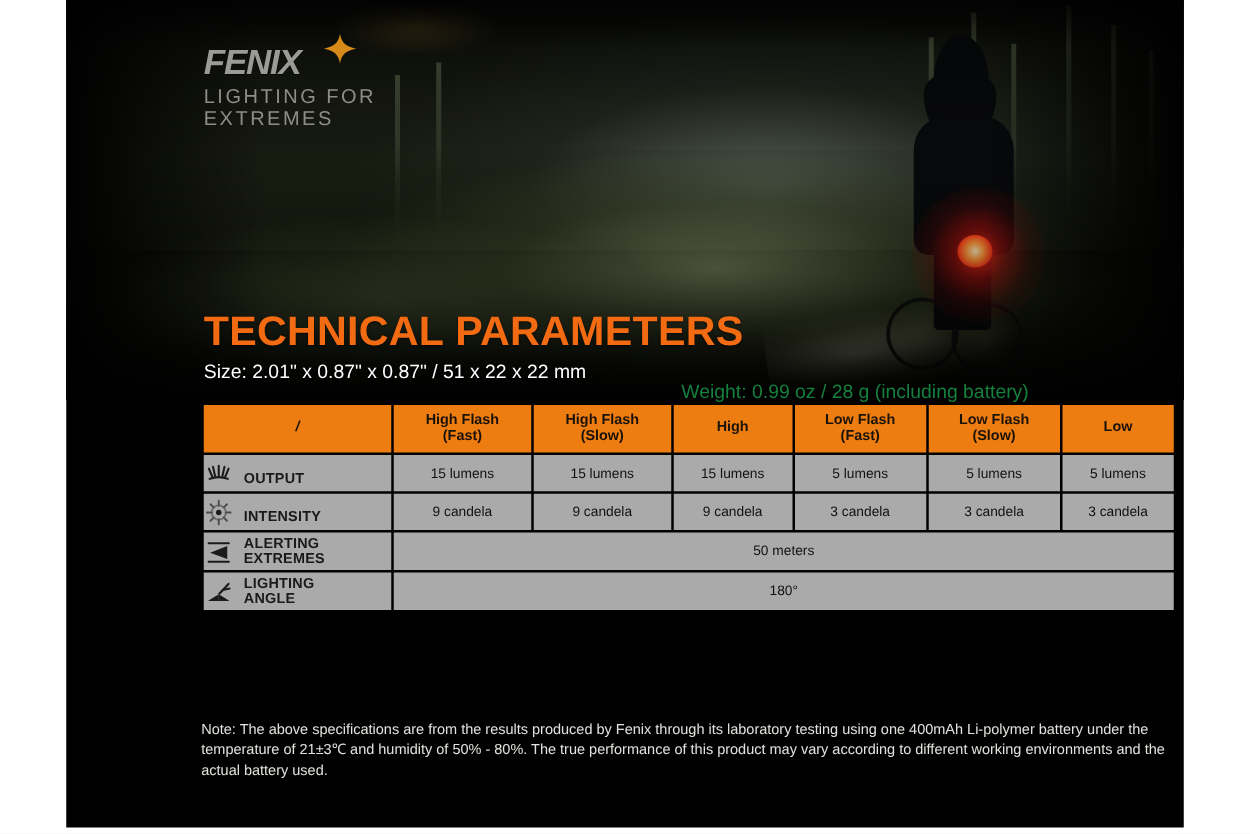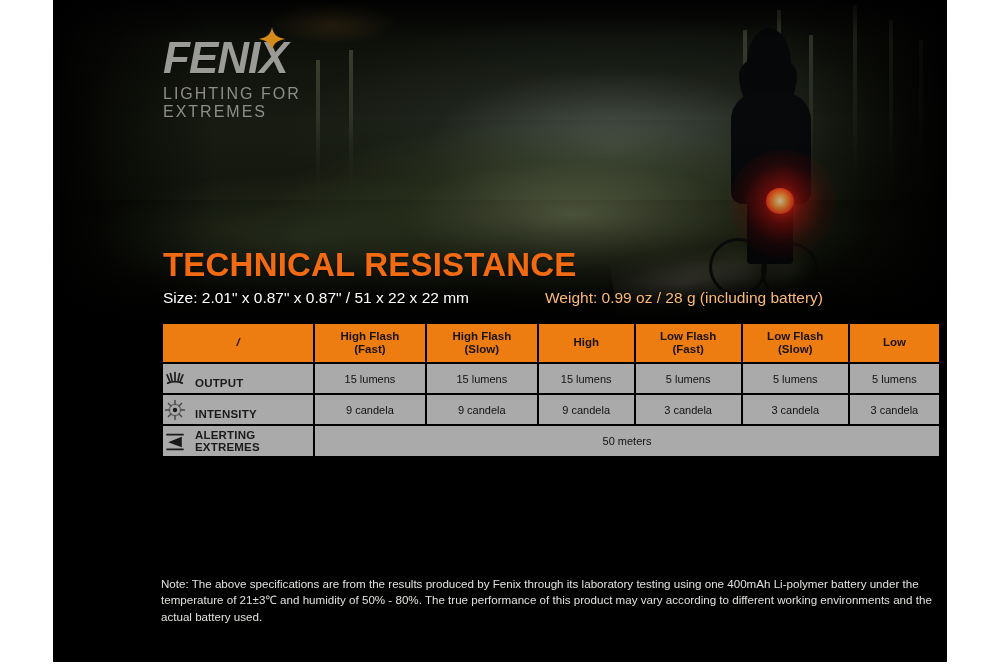--- a/index.html
+++ b/index.html
@@ -120,21 +120,21 @@
     left: 110px;
     top: 36px;
     width: 200px;
     height: 62px;
     z-index: 6;
   }
   .logo-word {
     font-family: "Liberation Sans", sans-serif;
     font-weight: bold;
     font-style: italic;
-    font-size: 44px;
+    font-size: 28px;
     letter-spacing: -1px;
     color: #9a9a96;
     line-height: 1;
     text-shadow: 0 1px 0 rgba(0,0,0,0.6);
   }
   .logo-tag {
     margin-top: 5px;
     font-size: 16px;
     letter-spacing: 2.0px;
     color: #8d8d89;
@@ -164,21 +164,21 @@
   
   #specline {
     position: absolute;
     left: 110px;
     top: 289px;
     width: 780px;
     z-index: 6;
     display: flex;
   }
   #specline .size   { width: 382px; color:#ffffff; font-size: 15.5px; text-shadow: 0 1px 2px rgba(0,0,0,0.85); }
-  #specline .weight { color:#fdba74; font-size: 15.5px; text-shadow: 0 1px 2px rgba(0,0,0,0.85); }
+  #specline .weight { color:#15803d; font-size: 15.5px; text-shadow: 0 1px 2px rgba(0,0,0,0.85); margin-top: 16px; }
 
   
   #spec-table {
     position: absolute;
     left: 108px;
     top: 322px;
     width: 780px;
     border-collapse: separate;
     border-spacing: 2px;
     z-index: 6;
@@ -275,21 +275,21 @@
     </div>
 
     <div id="logo">
       <svg class="logo-star" viewBox="0 0 24 24">
         <path d="M12 0 C13.2 7.0 16.6 9.6 24 11 C16.6 12.4 13.2 15.0 12 22 C10.8 15.0 7.4 12.4 0 11 C7.4 9.6 10.8 7.0 12 0 Z" fill="#d58a1a"></path>
       </svg>
       <div class="logo-word">FENIX</div>
       <div class="logo-tag">LIGHTING FOR EXTREMES</div>
     </div>
 
-    <div id="title">TECHNICAL RESISTANCE</div>
+    <div id="title">TECHNICAL PARAMETERS</div>
 
     <div id="specline">
       <div class="size">Size: 2.01" x 0.87" x 0.87" / 51 x 22 x 22 mm</div>
       <div class="weight">Weight: 0.99 oz / 28 g (including battery)</div>
     </div>
 
     <table id="spec-table">
       <thead>
         <tr>
           <th class="col-label">
@@ -381,20 +381,34 @@
                 <line x1="3.2" y1="4" x2="20.8" y2="4" stroke="#1a1a1a" stroke-width="1.8" stroke-linecap="round"></line>
                 <line x1="3.2" y1="20" x2="20.8" y2="20" stroke="#1a1a1a" stroke-width="1.8" stroke-linecap="round"></line>
                 <path d="M4.5 12.2 L19.4 6.4 L19.4 17.6 Z" fill="#1a1a1a"></path>
               </svg>
               <span class="rowhead-label"><span>ALERTING</span><br><span>EXTREMES</span></span>
             </div>
           </td>
           <td colspan="6">50 meters</td>
         </tr>
 
+        <tr class="merged">
+          <td class="rowhead">
+            <div class="rowhead-inner">
+              <svg class="ricon" viewBox="0 0 24 24">
+                <path d="M2.5 19.5 L12 19.5 L12 13.5 Z" fill="#1a1a1a"></path>
+                <path d="M12 19.5 L21.5 19.5 L12 13.5 Z" fill="#1a1a1a"></path>
+                <line x1="12.5" y1="13" x2="20.5" y2="4.5" stroke="#1a1a1a" stroke-width="1.9" stroke-linecap="round"></line>
+                <line x1="15.5" y1="10" x2="21.5" y2="8.5" stroke="#1a1a1a" stroke-width="1.6" stroke-linecap="round"></line>
+              </svg>
+              <span class="rowhead-label"><span>LIGHTING</span><br><span>ANGLE</span></span>
+            </div>
+          </td>
+          <td colspan="6">180°</td>
+        </tr>
 
 
 
       </tbody>
     </table>
 
     <div id="note">Note: The above specifications are from the results produced by Fenix through its laboratory testing using one 400mAh Li-polymer battery under the temperature of 21±3℃ and humidity of 50% - 80%. The true performance of this product may vary according to different working environments and the actual battery used.</div>
 
   </div>
 </div>

